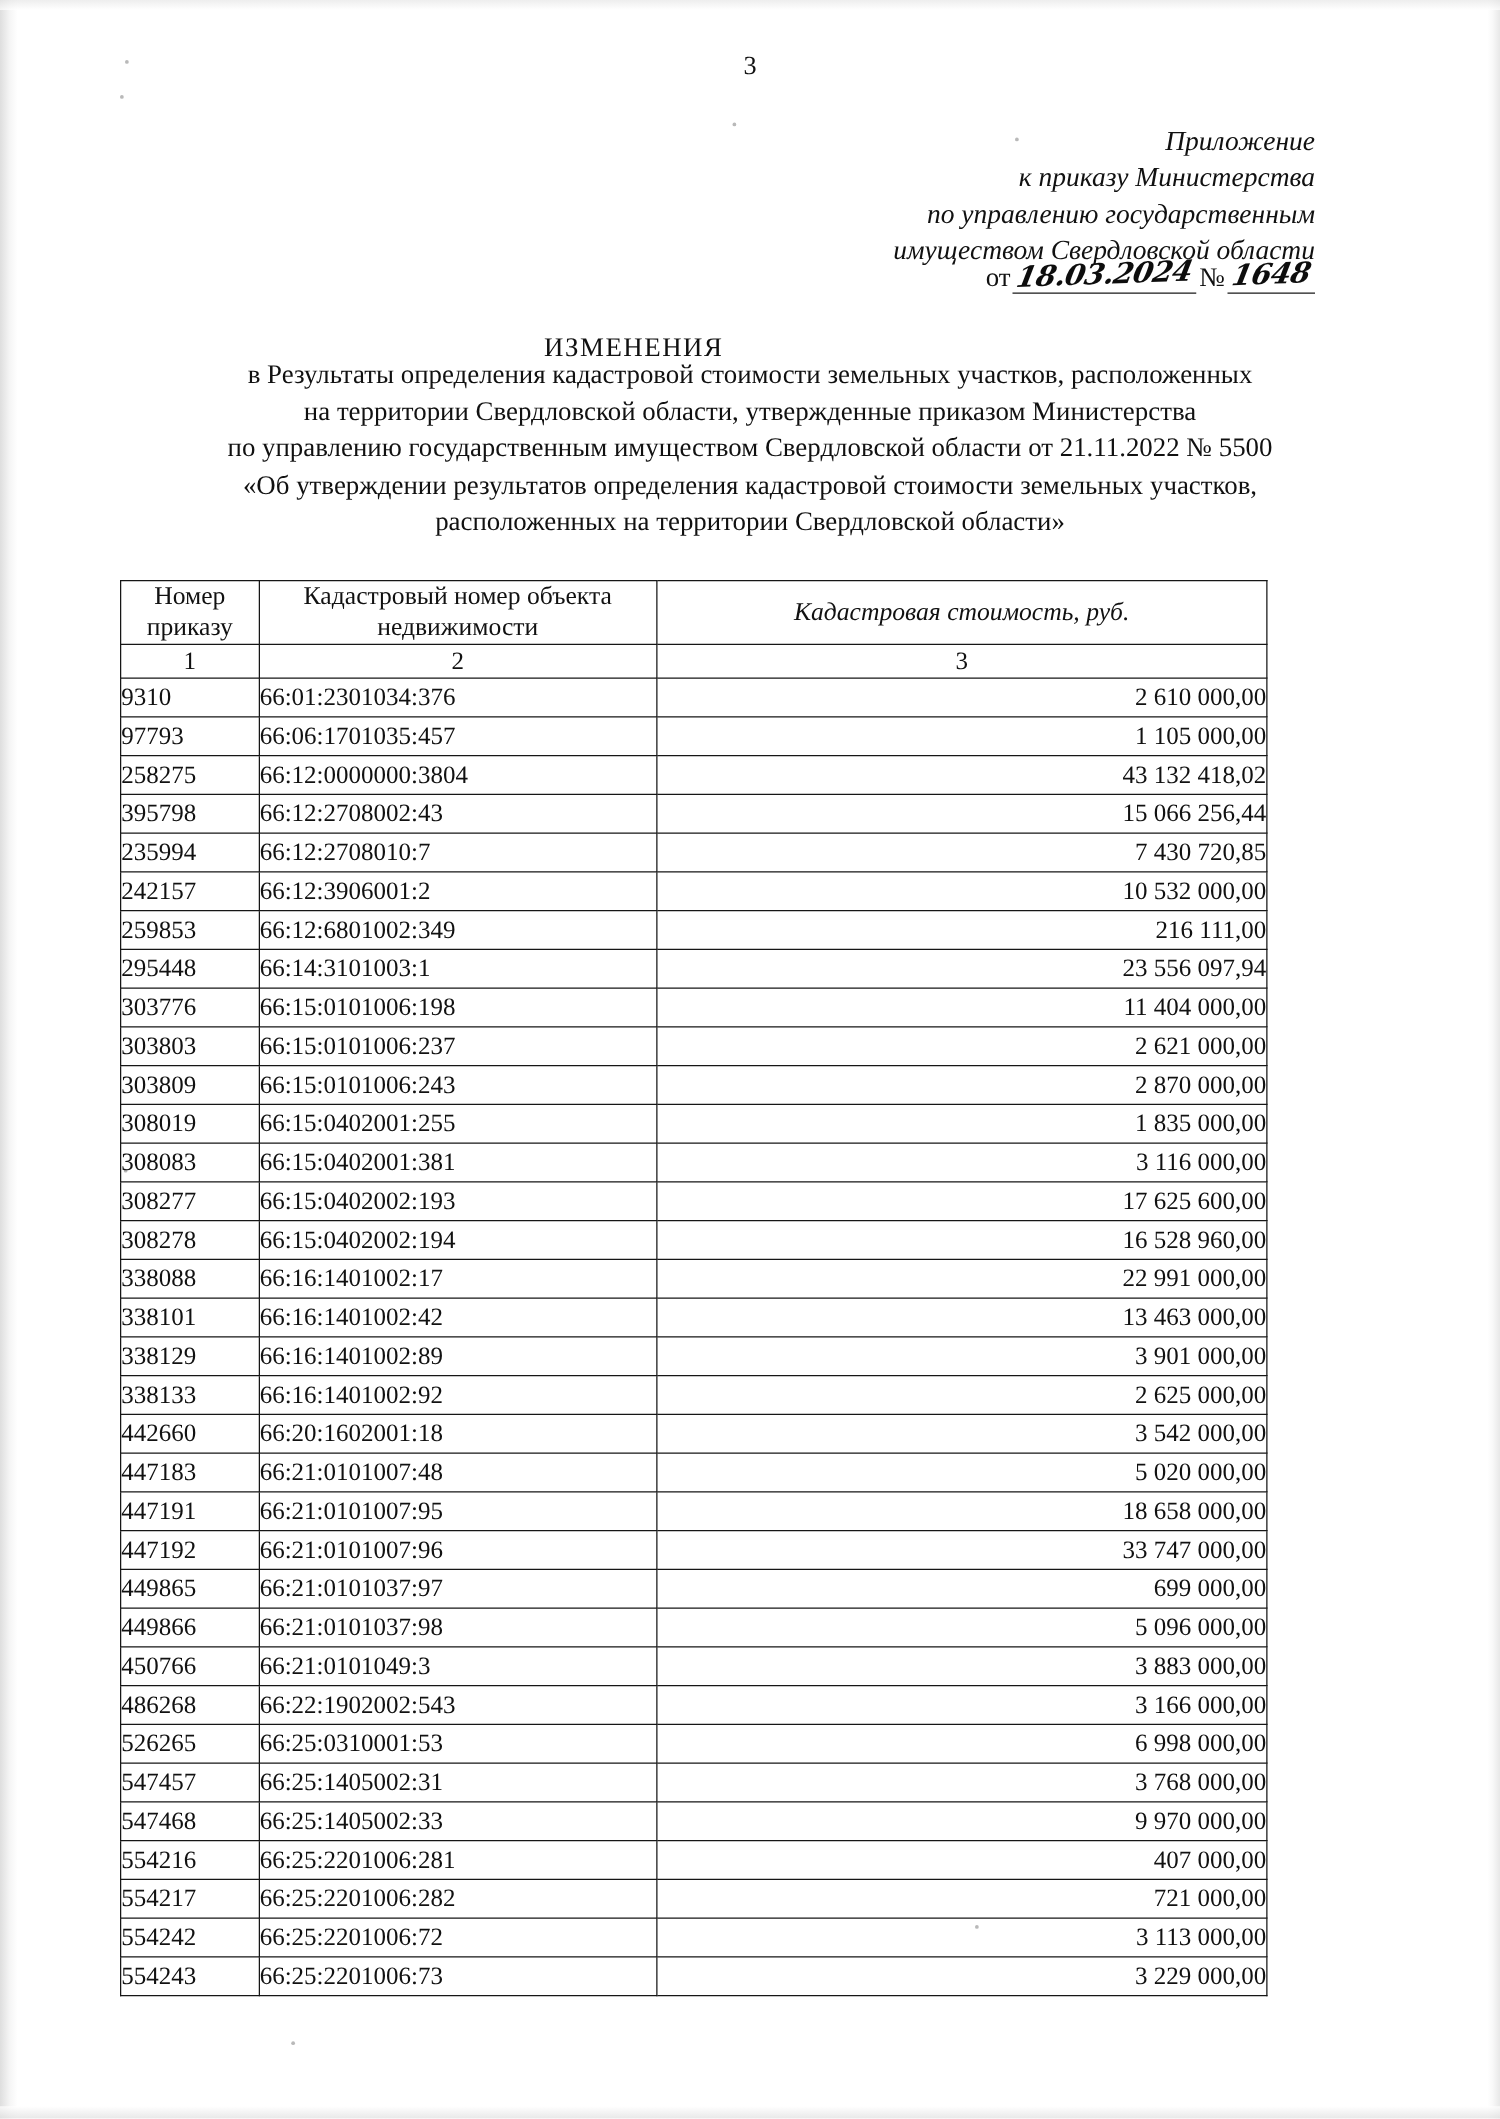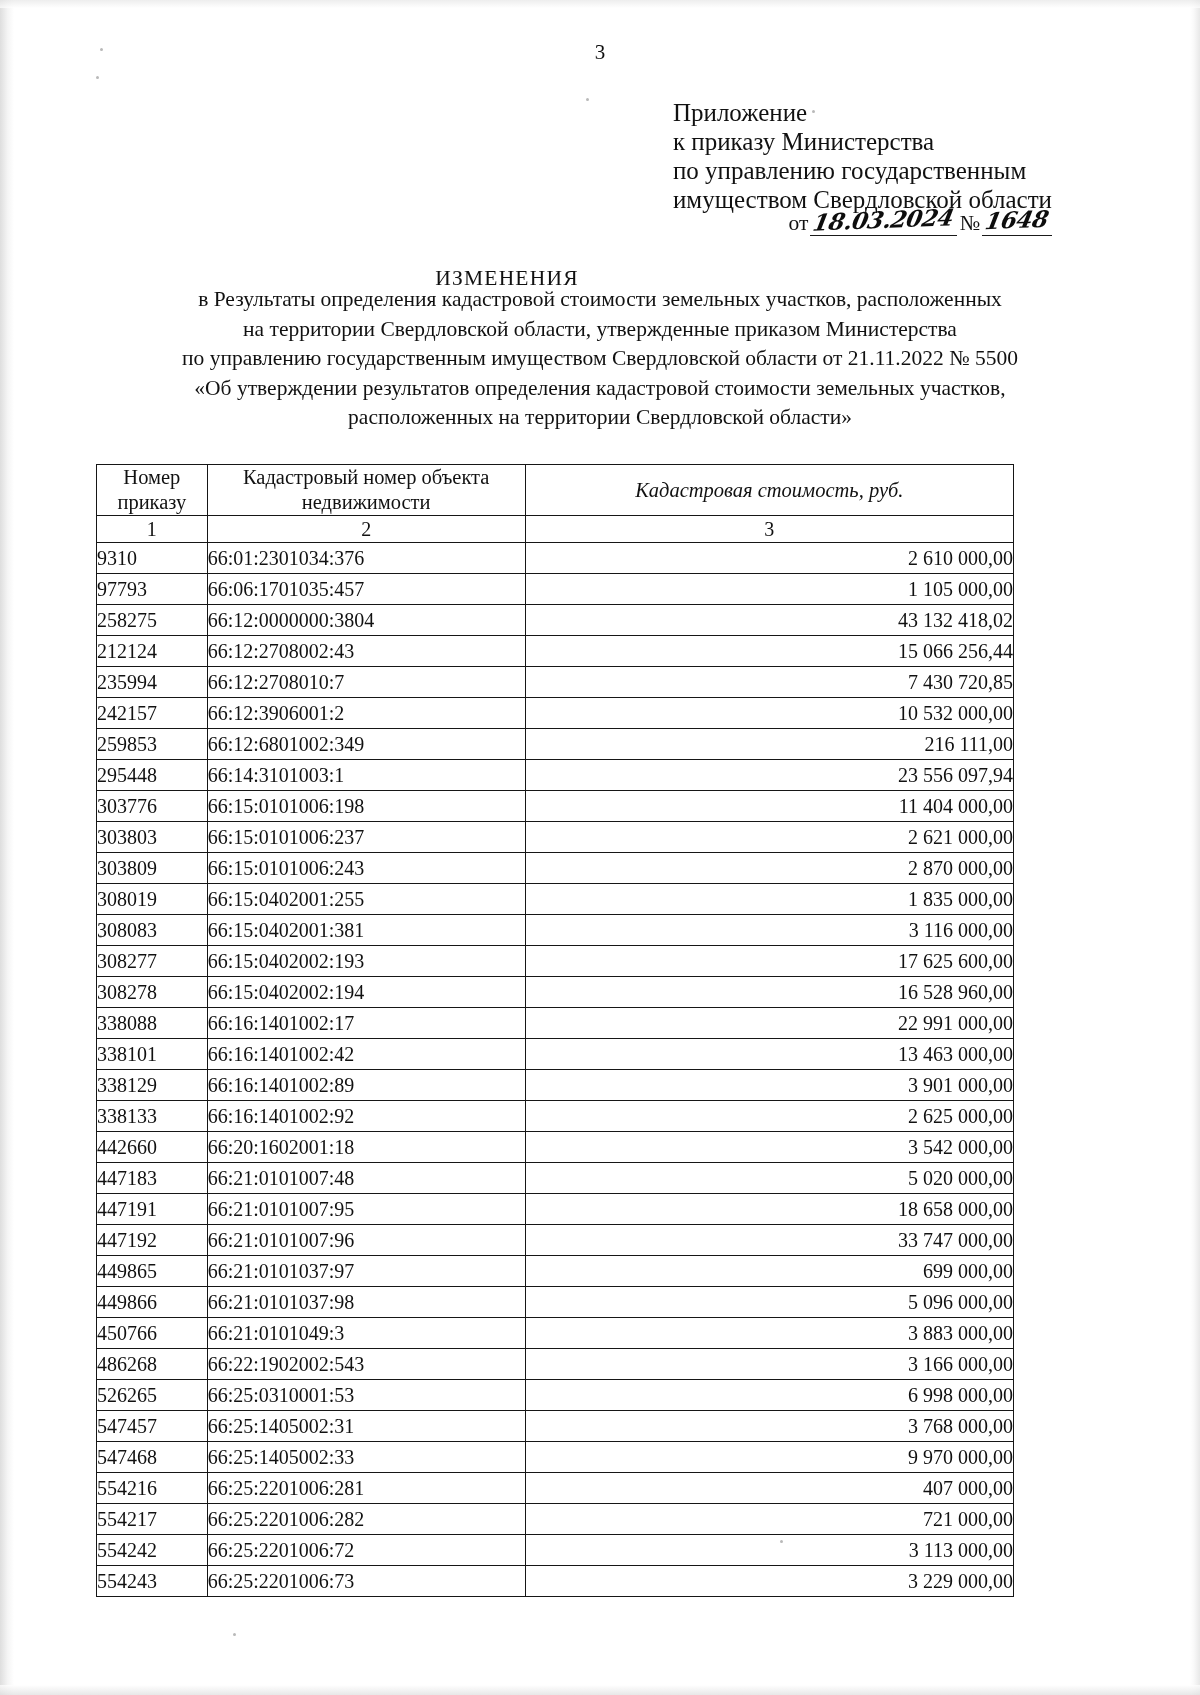--- a/index.html
+++ b/index.html
@@ -60,22 +60,24 @@
     left: 0;
     width: 1200px;
     text-align: center;
     font-size: 21px;
   }
 
   .header-block {
     position: absolute;
     top: 98px;
     right: 148px;
-    font-size: 25px;
+    text-align: right;
+    font-size: 22px;
     line-height: 29px;
+    font-style: italic;
   }
   .header-block div { white-space: nowrap; }
 
   .issued-line {
     position: absolute;
     top: 206px;
     right: 148px;
     font-size: 21.5px;
     display: flex;
     align-items: flex-end;
@@ -229,21 +231,21 @@
           <td class="n-col">97793</td>
           <td class="c-col">66:06:1701035:457</td>
           <td class="v-col">1 105 000,00</td>
         </tr>
         <tr>
           <td class="n-col">258275</td>
           <td class="c-col">66:12:0000000:3804</td>
           <td class="v-col">43 132 418,02</td>
         </tr>
         <tr>
-          <td class="n-col">212124</td>
+          <td class="n-col">395798</td>
           <td class="c-col">66:12:2708002:43</td>
           <td class="v-col">15 066 256,44</td>
         </tr>
         <tr>
           <td class="n-col">235994</td>
           <td class="c-col">66:12:2708010:7</td>
           <td class="v-col">7 430 720,85</td>
         </tr>
         <tr>
           <td class="n-col">242157</td>

